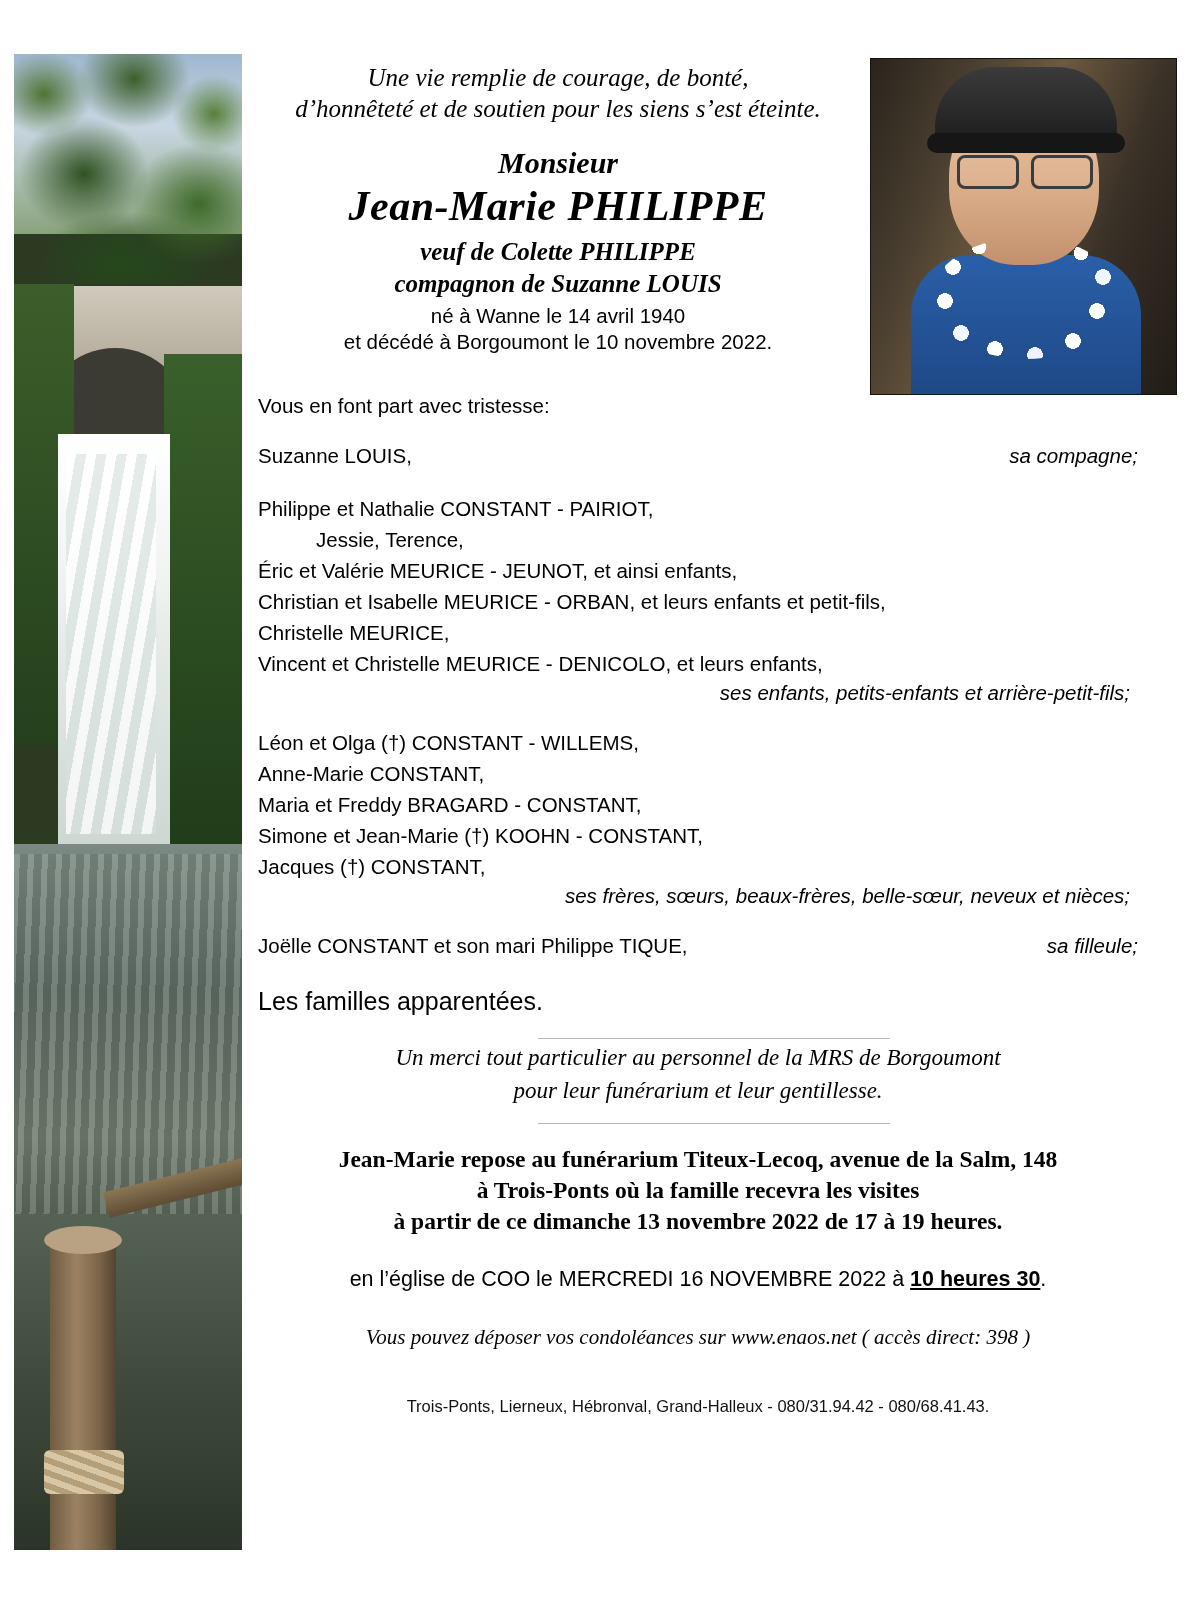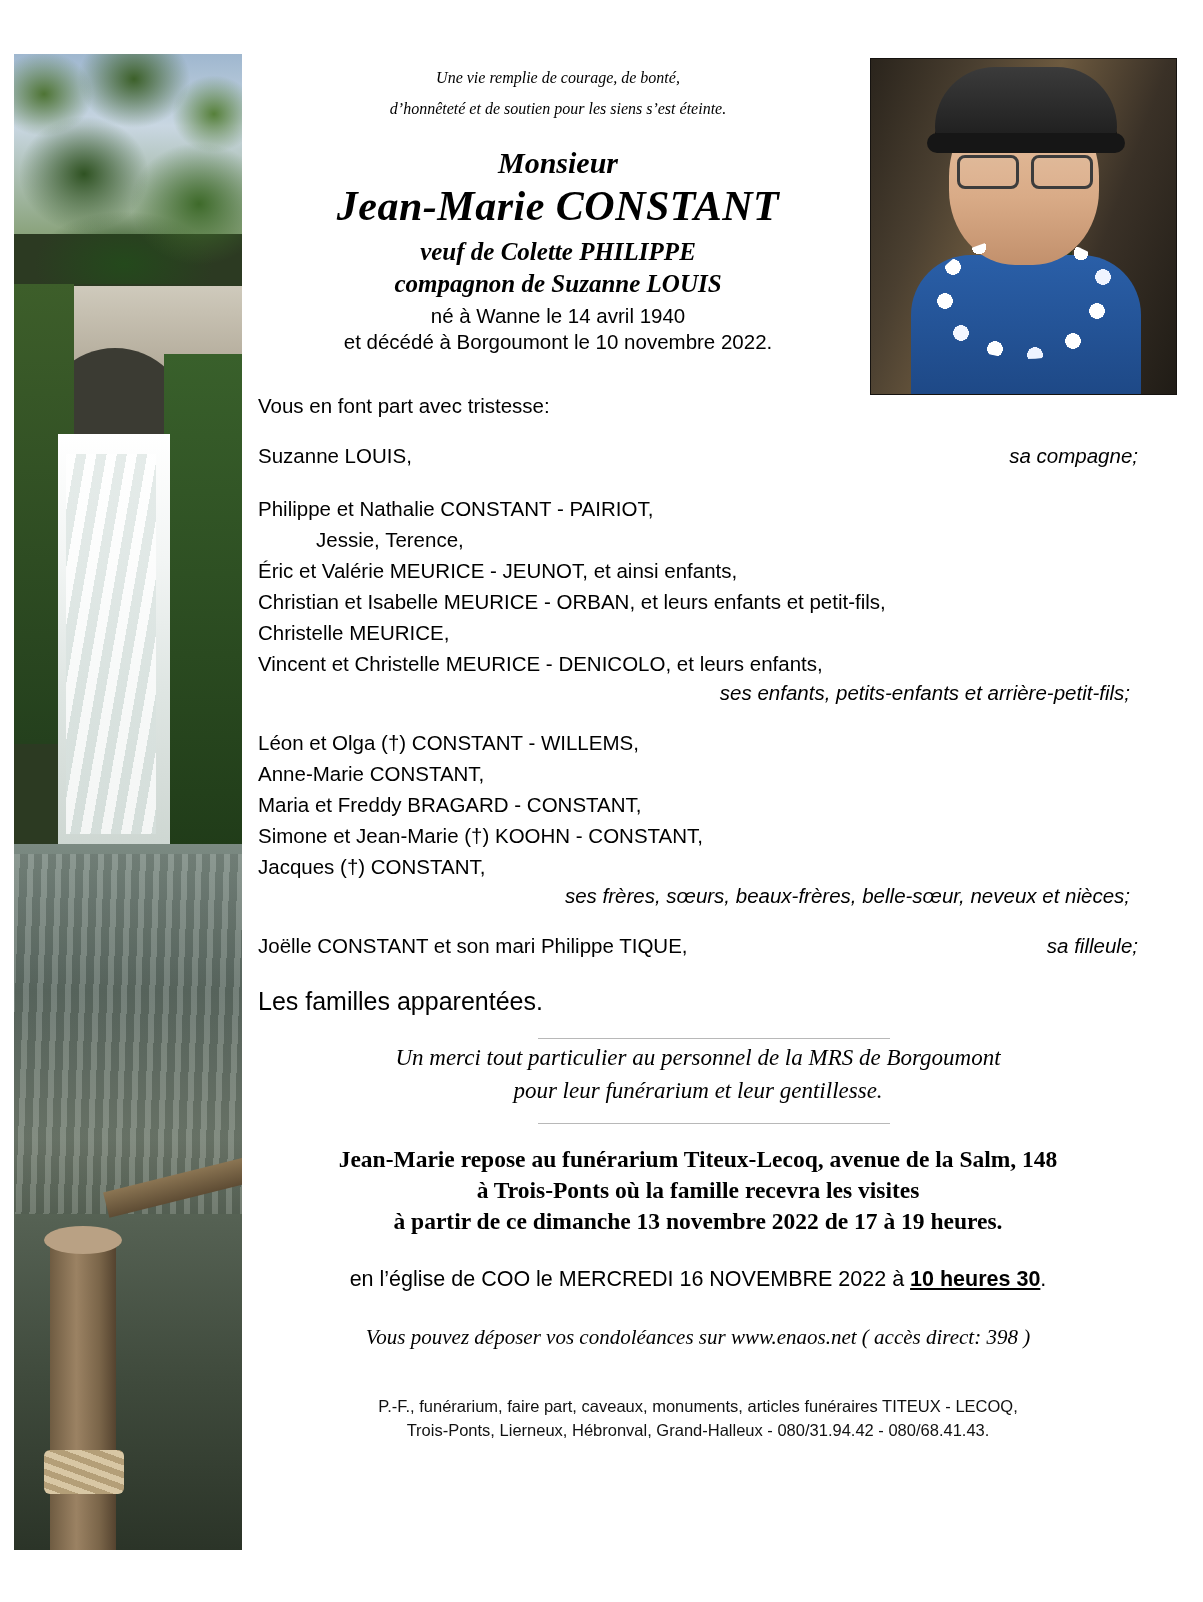--- a/index.html
+++ b/index.html
@@ -190,21 +190,21 @@
   
   #content {
     position: absolute;
     left: 258px; top: 58px;
     width: 912px;
   }
   .intro {
     text-align: center;
     font-family: "Liberation Serif", serif;
     font-style: italic;
-    font-size: 16px;
+    font-size: 25px;
     line-height: 31px;
     color: #000;
     width: 600px;
     margin: 4px 0 16px 0;
   }
   .titleblock { width: 600px; text-align: center; }
   .t-monsieur {
     font-family: "Liberation Serif", serif;
     font-style: italic;
     font-weight: bold;
@@ -362,21 +362,21 @@
 
   <div id="content">
 
     <div class="intro">
       <div>Une vie remplie de courage, de bonté,</div>
       <div>d’honnêteté et de soutien pour les siens s’est éteinte.</div>
     </div>
 
     <div class="titleblock">
       <div class="t-monsieur">Monsieur</div>
-      <div class="t-name">Jean-Marie CONSTANT</div>
+      <div class="t-name">Jean-Marie PHILIPPE</div>
       <div class="t-sub">veuf de Colette PHILIPPE</div>
       <div class="t-sub2">compagnon de Suzanne LOUIS</div>
       <div class="t-born">né à Wanne  le 14 avril 1940</div>
       <div class="t-died">et décédé à Borgoumont le 10 novembre 2022.</div>
     </div>
 
     <div class="announce">Vous en font part avec tristesse:</div>
 
     <div class="group">
       <div class="line row-with-role">
@@ -430,18 +430,17 @@
 
     <div class="ceremony">
       <div>
         <span>en l’église de COO le MERCREDI 16 NOVEMBRE 2022 à </span><u>10 heures 30</u><span>.</span>
       </div>
     </div>
 
     <div class="condo">Vous pouvez déposer vos condoléances sur www.enaos.net ( accès direct: 398 )</div>
 
     <div class="footer">
-      <div>P.-F., funérarium, faire part, caveaux, monuments, articles funéraires  TITEUX - LECOQ,</div>
       <div>Trois-Ponts, Lierneux, Hébronval, Grand-Halleux  -  080/31.94.42  -  080/68.41.43.</div>
     </div>
 
   </div>
 </div>
 
 </body></html>

